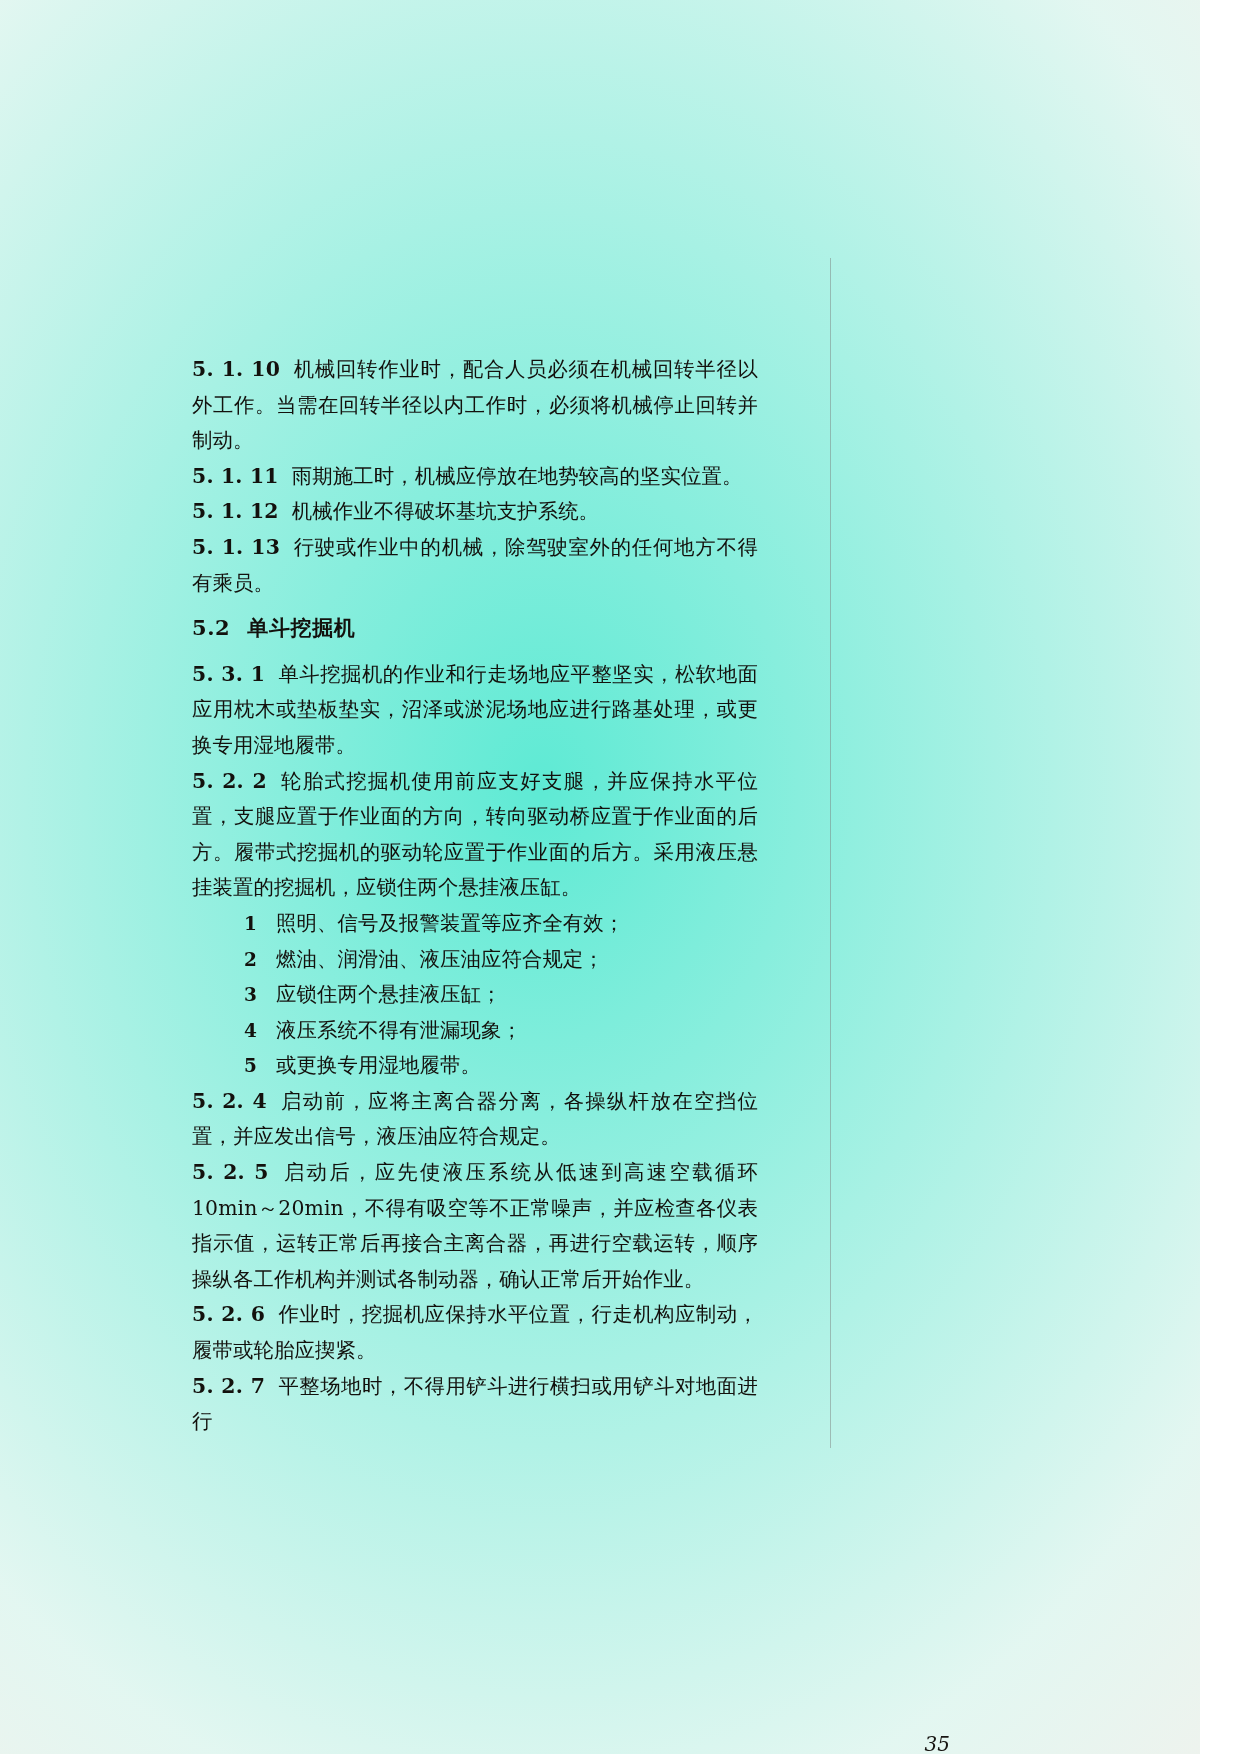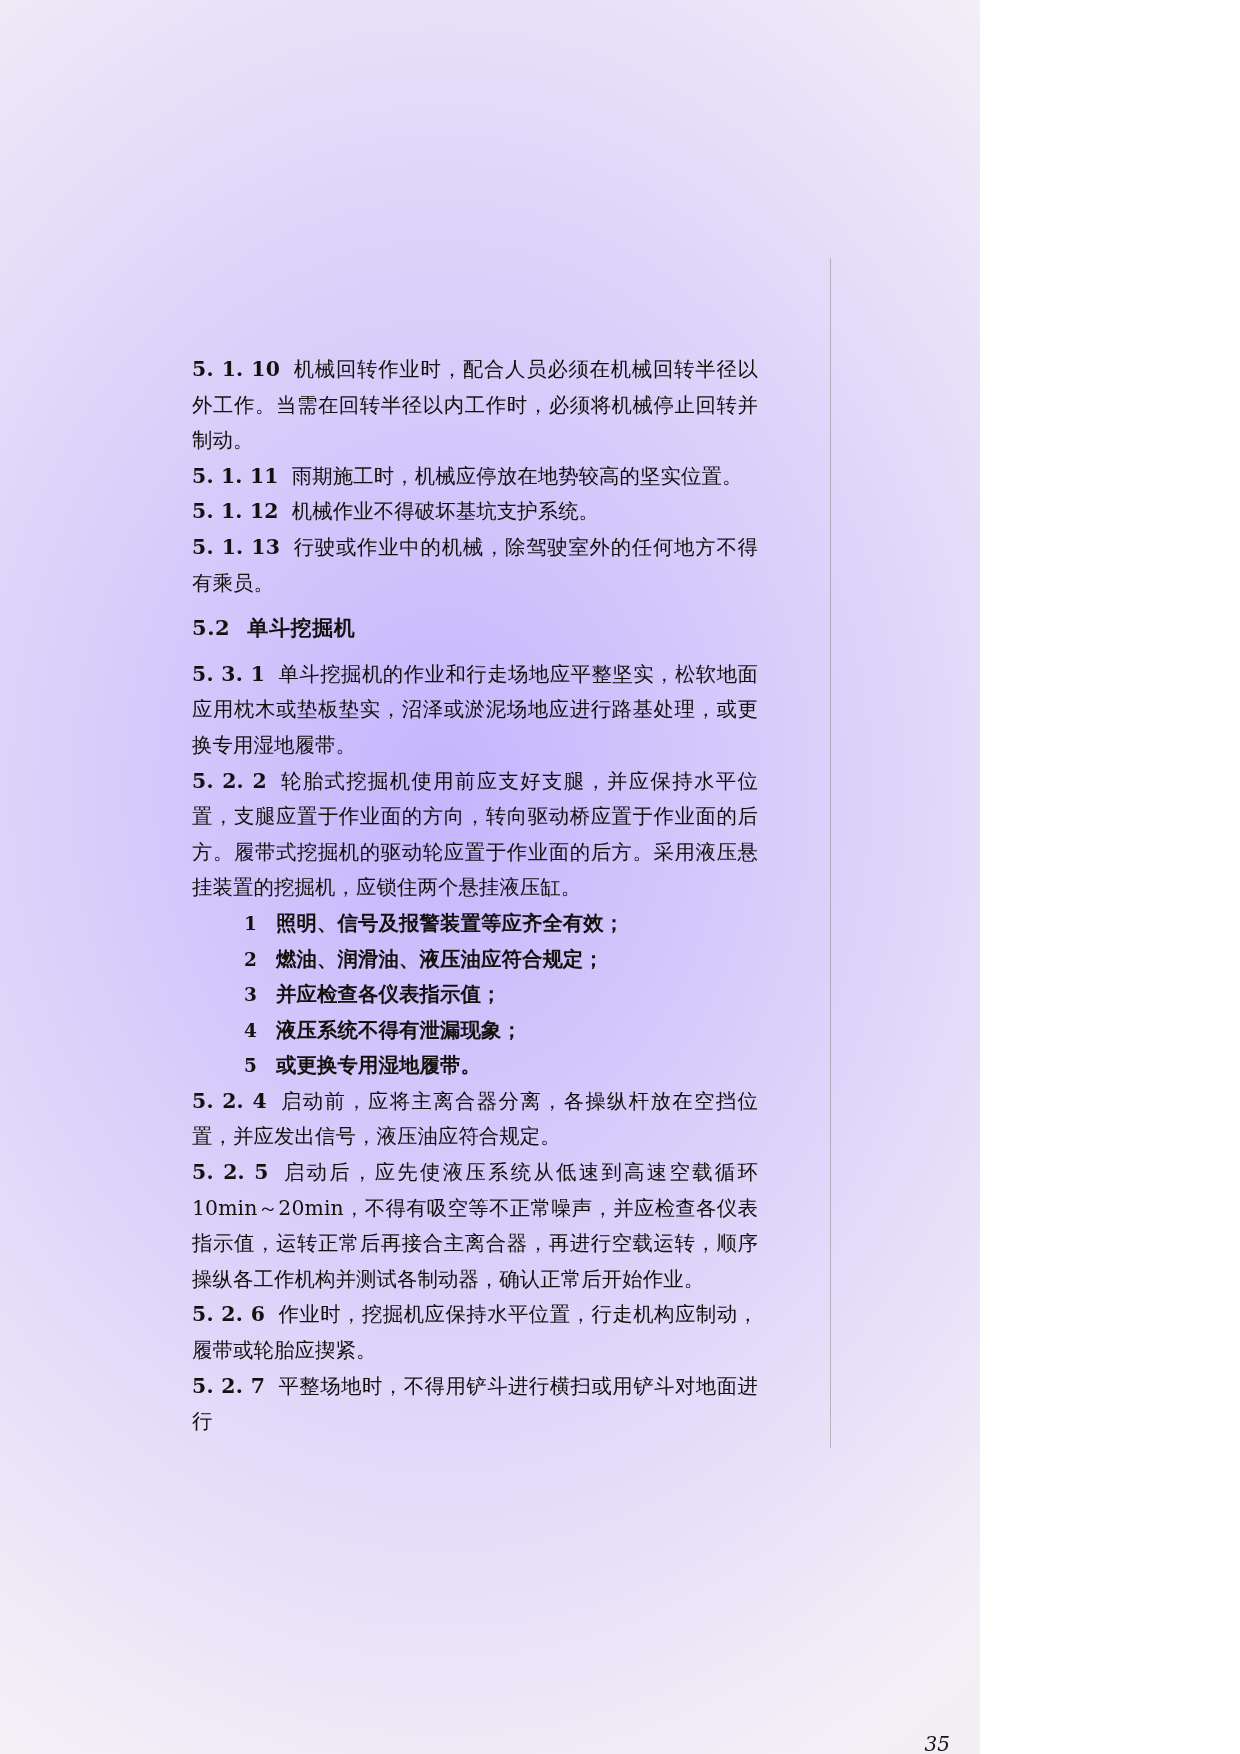--- a/index.html
+++ b/index.html
@@ -3,23 +3,23 @@
 <meta charset="utf-8">
 <style>
   html, body {
     margin: 0;
     padding: 0;
     background: #ffffff;
   }
 
   .page {
     position: relative;
-    width: 980px;
+    width: 1200px;
     height: 1754px;
-    background: #c4b5fd;
+    background: #5eead4;
     overflow: hidden;
     font-family: "DejaVu Serif", "Liberation Serif", serif;
   }
 
   
   .paper-tint {
     position: absolute;
     inset: 0;
     background:
       radial-gradient(ellipse 1100px 1400px at 45% 45%, rgba(255,255,255,0) 0%, rgba(250,249,246,0.85) 75%, rgba(243,241,236,1) 100%);
@@ -90,21 +90,20 @@
   }
   .sublist li .marker {
     position: absolute;
     left: 52px;
     font-weight: bold;
     font-size: 18.5px;
   }
   .sublist li .stext {
     display: inline-block;
     margin-left: 32px;
-    font-weight: bold;
   }
 
   .latin { font-family: "DejaVu Serif", "Liberation Serif", serif; }
 
   .page-number {
     position: absolute;
     left: 0;
     top: 1380px;
     width: 758px;
     text-align: right;
@@ -139,21 +138,21 @@
     <h2 class="section-heading"><span class="latin">5.2</span><span class="sh-gap"></span><span>单斗挖掘机</span></h2>
 
     <p class="para"><span class="num">5. 3. 1</span><span class="num-gap"></span><span>单斗挖掘机的作业和行走场地应平整坚实，松软地面应用枕木或垫板垫实，沼泽或淤泥场地应进行路基处理，或更换专用湿地履带。</span></p>
 
     <p class="para"><span class="num">5. 2. 2</span><span class="num-gap"></span><span>轮胎式挖掘机使用前应支好支腿，并应保持水平位置，支腿应置于作业面的方向，转向驱动桥应置于作业面的后方。履带式挖掘机的驱动轮应置于作业面的后方。采用液压悬挂装置的挖掘机，应锁住两个悬挂液压缸。</span></p>
 
 
     <ol class="sublist">
       <li><span class="marker latin">1</span><span class="stext">照明、信号及报警装置等应齐全有效；</span></li>
       <li><span class="marker latin">2</span><span class="stext">燃油、润滑油、液压油应符合规定；</span></li>
-      <li><span class="marker latin">3</span><span class="stext">并应检查各仪表指示值；</span></li>
+      <li><span class="marker latin">3</span><span class="stext">应锁住两个悬挂液压缸；</span></li>
       <li><span class="marker latin">4</span><span class="stext">液压系统不得有泄漏现象；</span></li>
       <li><span class="marker latin">5</span><span class="stext">或更换专用湿地履带。</span></li>
     </ol>
 
     <p class="para"><span class="num">5. 2. 4</span><span class="num-gap"></span><span>启动前，应将主离合器分离，各操纵杆放在空挡位置，并应发出信号，液压油应符合规定。</span></p>
 
     <p class="para"><span class="num">5. 2. 5</span><span class="num-gap"></span><span>启动后，应先使液压系统从低速到高速空载循环 10min～20min，不得有吸空等不正常噪声，并应检查各仪表指示值，运转正常后再接合主离合器，再进行空载运转，顺序操纵各工作机构并测试各制动器，确认正常后开始作业。</span></p>
 
     <p class="para"><span class="num">5. 2. 6</span><span class="num-gap"></span><span>作业时，挖掘机应保持水平位置，行走机构应制动，履带或轮胎应揳紧。</span></p>
 

